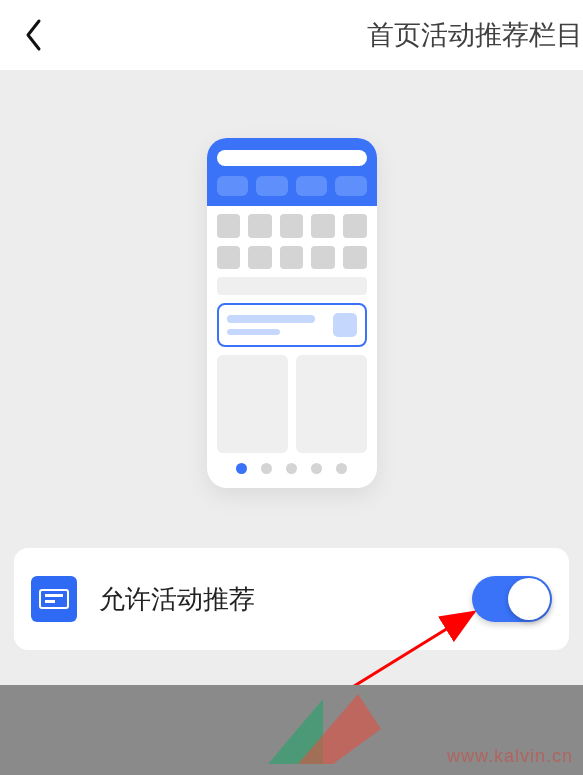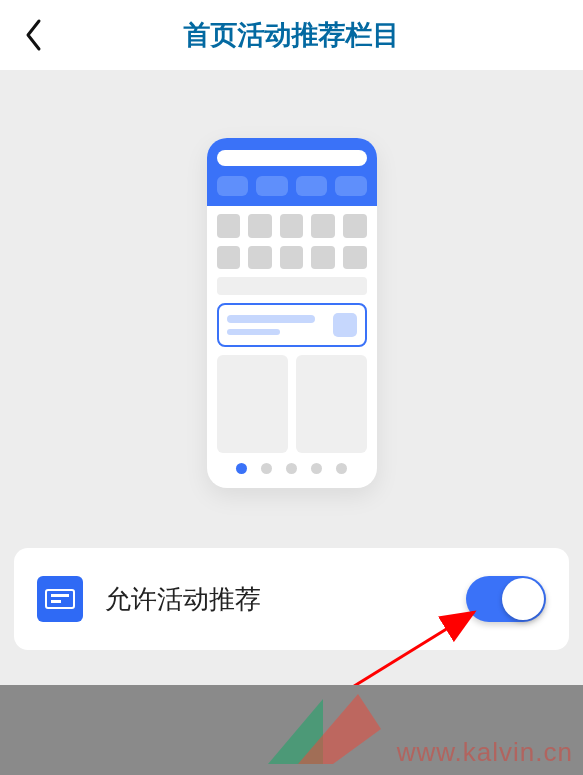--- a/index.html
+++ b/index.html
@@ -18,24 +18,24 @@
     left: 16px;
     top: 50%;
     transform: translateY(-50%);
     width: 36px; height: 36px;
     display: flex; align-items: center; justify-content: center;
     cursor: pointer;
   }
   .back-btn svg { width: 20px; height: 34px; }
   .header-title {
     width: 100%;
-    text-align: center;
+    text-align: right;
     font-size: 27px;
-    font-weight: 700;
-    color: #0369a1;
+    font-weight: 400;
+    color: #404040;
     letter-spacing: 0px;
   }
 
   .preview-area {
     display: flex;
     justify-content: center;
     padding-top: 68px;
   }
 
   
@@ -115,21 +115,21 @@
     padding: 10px 0 8px 0;
   }
   .mock-dot { width: 11px; height: 11px; border-radius: 50%; background: #d4d4d4; }
   .mock-dot.active { background: #3a72f8; }
 
   
   .setting-card {
     margin: 60px 14px 0 14px;
     background: #ffffff;
     border-radius: 14px;
-    padding: 28px 23px;
+    padding: 28px 17px;
     display: flex;
     align-items: center;
     gap: 22px;
   }
   .setting-icon {
     width: 46px; height: 46px;
     background: #2f6af5;
     border-radius: 6px;
     display: flex; align-items: center; justify-content: center;
     flex-shrink: 0;
@@ -203,21 +203,21 @@
     line-height: 1;
     pointer-events: none;
   }
   .wm-top {
     font-size: 48px;
     font-weight: 700;
     color: rgba(230,140,70,0.55);
     letter-spacing: 2px;
   }
   .wm-bottom {
-    font-size: 26px;
+    font-size: 18px;
     font-weight: 400;
     color: rgba(210,70,60,0.55);
     margin-top: -4px;
     letter-spacing: 1px;
   }
   .wm-logo {
     position: absolute;
     right: 200px;
     bottom: 6px;
     width: 120px; height: 80px;

